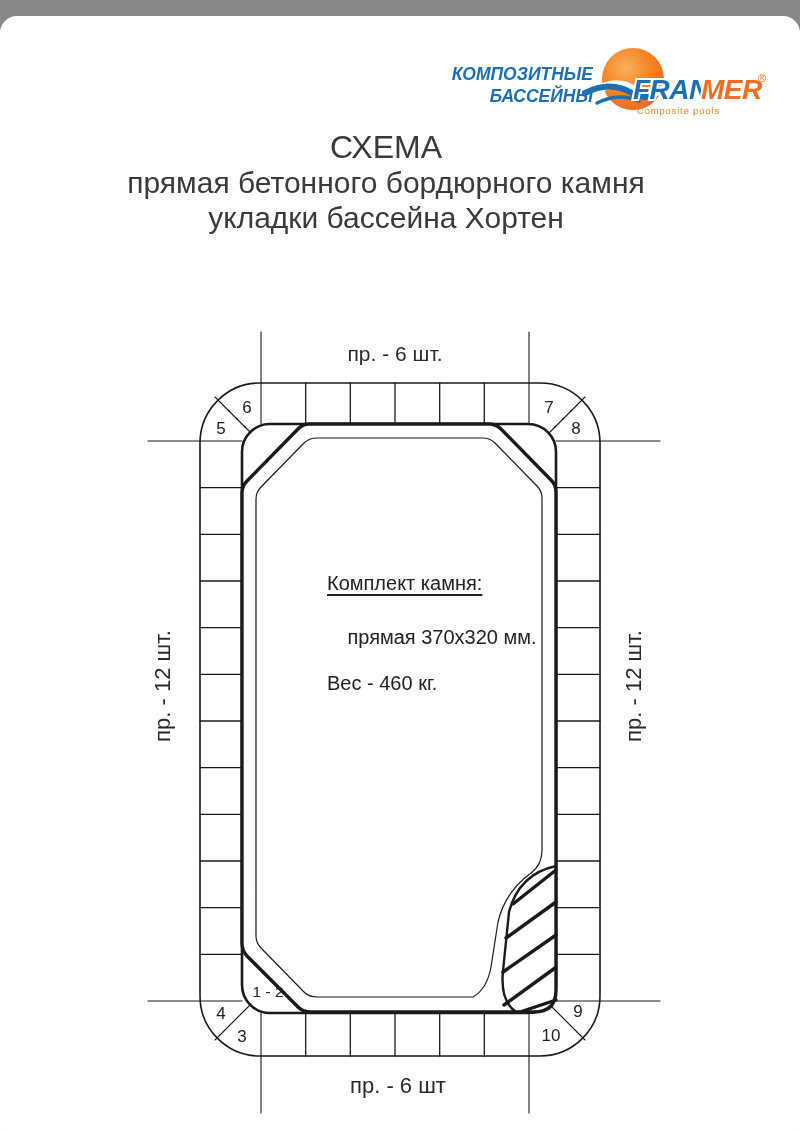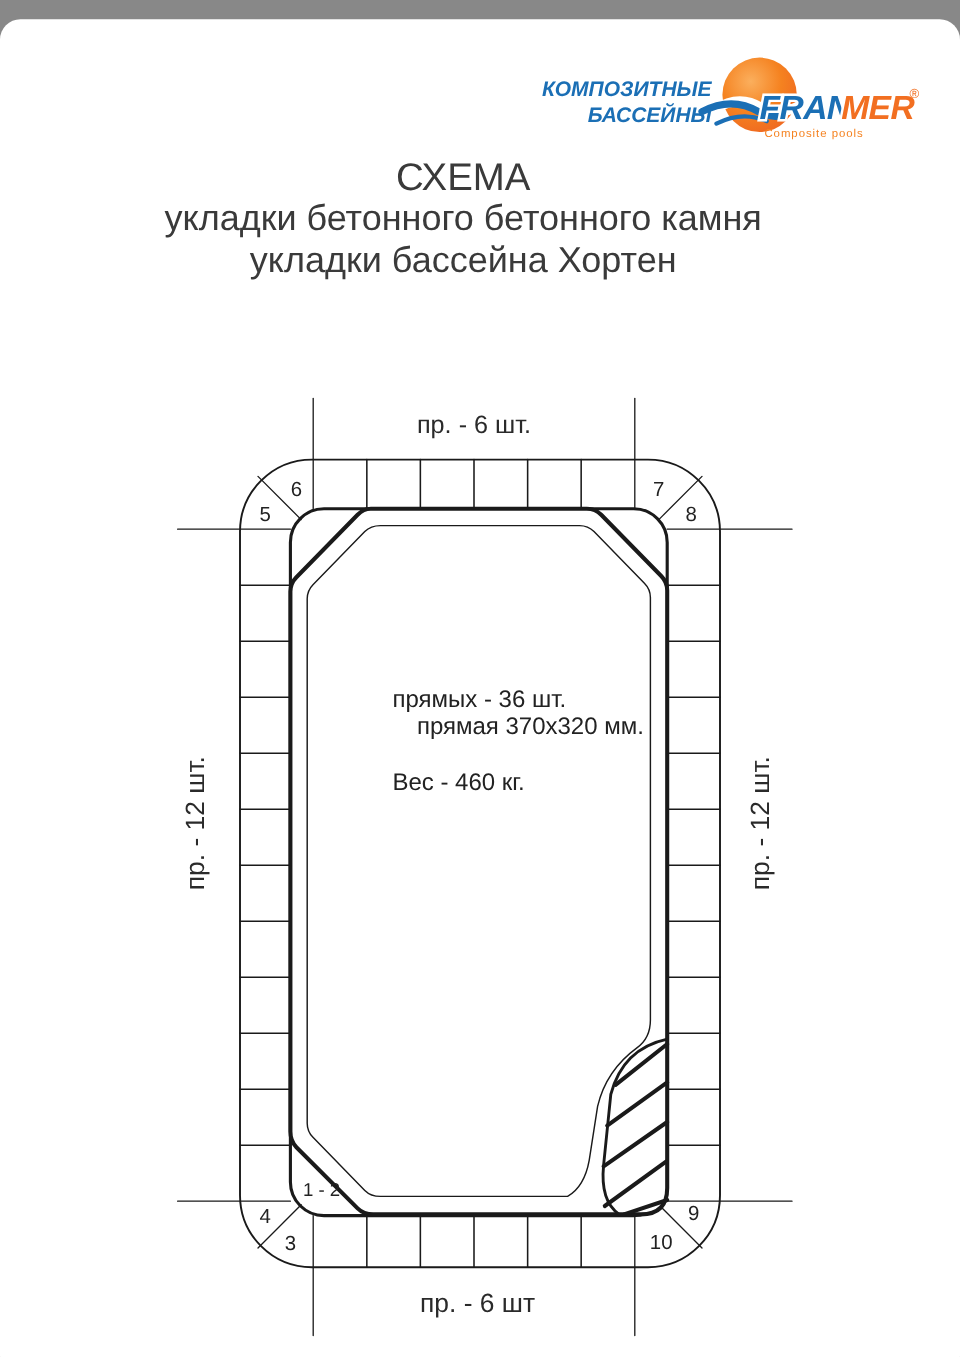--- a/index.html
+++ b/index.html
@@ -47,21 +47,21 @@
     <path d="M 145,51 Q 170,38 192,51 Q 203,57 213,54" fill="none" stroke="#1b6fb5" stroke-width="6" stroke-linecap="round"></path>
     <path d="M 157,61 Q 179,50 199,59" fill="none" stroke="#1b6fb5" stroke-width="3.5" stroke-linecap="round"></path>
     <text x="193" y="57" font-size="28" font-weight="bold" font-style="italic" fill="#1b6fb5" stroke="#ffffff" stroke-width="4" style="paint-order:stroke" letter-spacing="-0.5">FRAN</text>
     <text x="261" y="57" font-size="28" font-weight="bold" font-style="italic" fill="#f26f21" stroke="#ffffff" stroke-width="4" style="paint-order:stroke" letter-spacing="-0.5">MER</text>
     <text x="318" y="40" font-size="11" fill="#f26f21">®</text>
     <text x="197" y="72" font-size="9.5" fill="#f58220" letter-spacing="0.8">Composite pools</text>
   </svg>
 
   <div id="title">
     <div class="t1">СХЕМА</div>
-    <div class="t2">укладки бетонного бетонного камня</div>
+    <div class="t2">прямая бетонного бордюрного камня</div>
     <div class="t3">укладки бассейна Хортен</div>
   </div>
 
   <svg id="diagram" viewBox="0 0 800 1131" stroke-linecap="round" stroke-linejoin="round">
 
     <g stroke="#1a1a1a" stroke-width="1.1" fill="none">
       <path d="M 261,316 V 408"></path>
       <path d="M 529,316 V 408"></path>
       <path d="M 261,997 V 1097"></path>
       <path d="M 529,997 V 1097"></path>
@@ -155,18 +155,18 @@
 
     <g fill="#2a2a2a" text-anchor="middle" stroke="none">
       <text x="395" y="345" font-size="21">пр. - 6 шт.</text>
       <text x="398" y="1077" font-size="22">пр. - 6 шт</text>
       <text transform="translate(170,670) rotate(-90)" font-size="22">пр. - 12 шт.</text>
       <text transform="translate(641,670) rotate(-90)" font-size="22">пр. - 12 шт.</text>
     </g>
   </svg>
 
   <div id="kit">
-    <p class="l-straight">прямых -  36 шт.</p>
+    <p class="kit-heading">Комплект камня:</p>
     <p class="l-size">прямая 370х320 мм.</p>
     <p class="l-weight">Вес -  460 кг.</p>
   </div>
 
 </div>
 
 </body></html>

